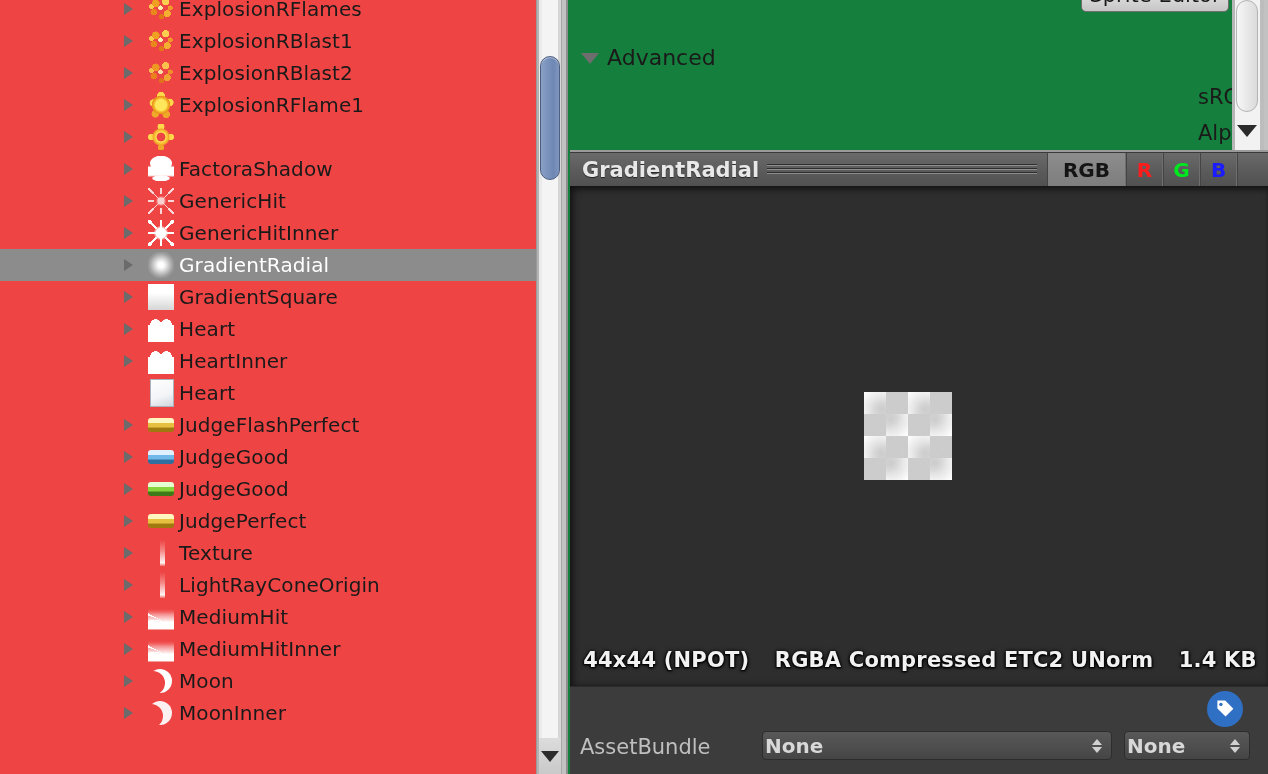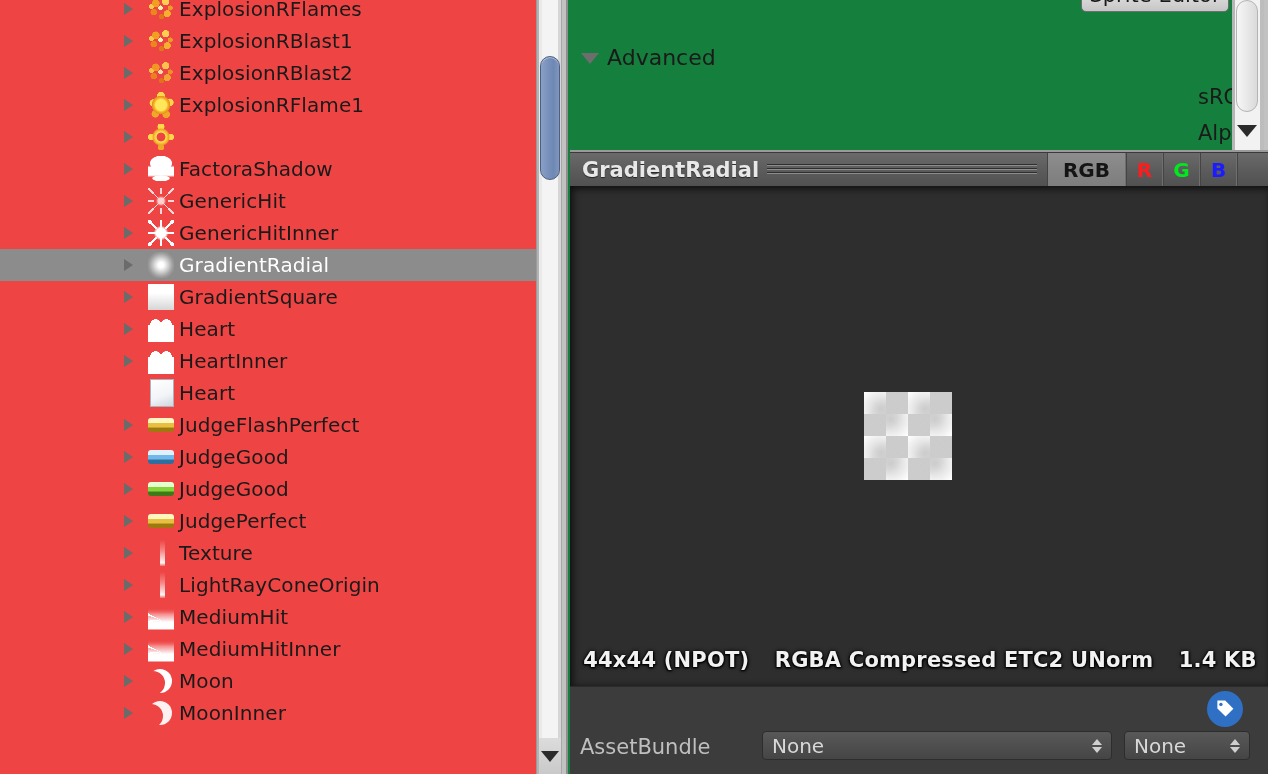--- a/index.html
+++ b/index.html
@@ -466,23 +466,24 @@
     height: 29px;
     border-radius: 4px;
     background: linear-gradient(to bottom, #585858 0%, #4e4e4e 55%, #454545 100%);
     border: 1px solid #2d2d2d;
     box-sizing: border-box;
     display: flex; align-items: center;
   }
   #ab-dropdown-1 { left: 192px; width: 350px; }
   #ab-dropdown-2 { left: 554px; width: 126px; }
   .ab-value {
-    margin-left: 9px;
+    margin-left: 2px;
     font-size: 20px;
     color: #d8d8d8;
+    font-weight: bold;
   }
   .ab-dropdown .updown-glyph i.up { border-bottom-color: #d0d0d0; }
   .ab-dropdown .updown-glyph i.dn { border-top-color: #d0d0d0; }
 
   
   #insp-divider {
     position: absolute;
     left: 2px; top: 150px;
     width: 700px; height: 2px;
     background: #9a9a9a;

